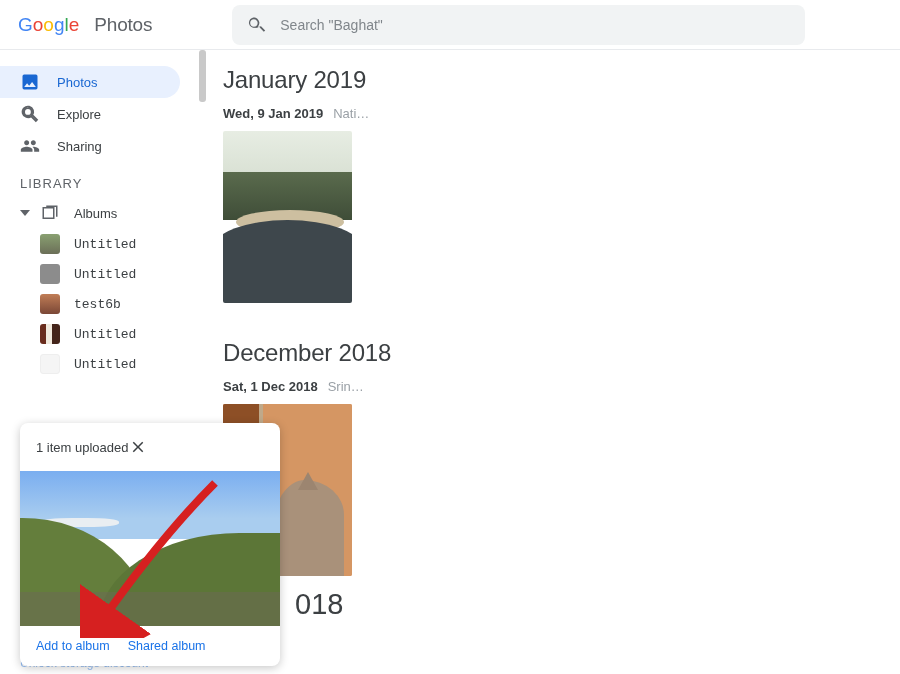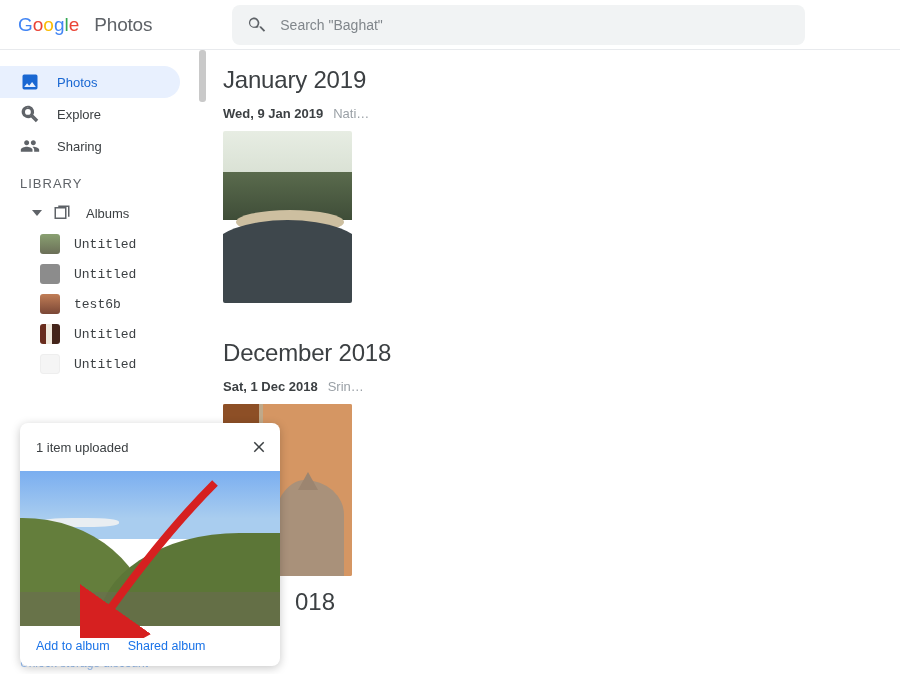--- a/index.html
+++ b/index.html
@@ -22,41 +22,41 @@
   .scroll-thumb { position:absolute; top:0; left:2px; width:7px; height:52px; background:#c9c9c9; border-radius:3px;}
   .content { flex:1; padding: 16px 0 0 16px; overflow:hidden; position:relative;}
 
   
   .side-item { height:32px; display:flex; align-items:center; padding-left:20px; border-radius: 0 20px 20px 0; width: 180px; cursor:pointer; font-size:13px; color:#3c4043;}
   .side-item.active { background:#e8f0fe; color:#1967d2; }
   .side-item.active svg { fill:#1967d2; }
   .side-item svg { width:20px; height:20px; fill:#5f6368; }
   .side-item .label { margin-left:17px; }
   .side-header { font-size:13px; letter-spacing:1px; color:#5f6368; padding: 14px 0 6px 20px; font-weight:400;}
-  .album-row { display:flex; align-items:center; height:32px; padding-left: 32px; font-size:13px; color:#3c4043;}
+  .album-row { display:flex; align-items:center; height:32px; padding-left: 20px; font-size:13px; color:#3c4043;}
   .album-row .expand { width:10px; fill:#5f6368;}
   .album-row .ic { width:20px; display:flex; justify-content:center;}
   .album-sub { height:30px; display:flex; align-items:center; padding-left: 40px; font-size:13px; color:#3c4043;}
   .album-thumb { width:20px; height:20px; border-radius:3px; background:#888; }
   .album-sub .label { margin-left: 14px; font-family: Liberation Mono, monospace;}
   .unlock { font-size:12px; color:#1a73e8; padding-left:20px; position:absolute; bottom:4px; opacity:0.45;}
 
   
   .section-title { font-size:24px; color:#3c4043; font-weight:400; margin-bottom: 12px; letter-spacing: -0.2px;}
   .date-row { display:flex; align-items:flex-end; font-size:13px; margin-bottom:10px;}
   .date-row .date { color:#3c4043; font-weight:600; margin-right:10px;}
   .date-row .loc { color:#9aa0a6; white-space:nowrap; overflow:hidden; text-overflow:ellipsis; max-width:40px;}
   .photo { width:129px; height:172px; border-radius:2px; margin-bottom: 36px; position:relative; overflow:hidden;}
   .photo2 { width:129px; height:172px; border-radius:2px; margin-bottom: 20px; background:#d59663; position:relative; overflow:hidden;}
   .section2 { margin-top: 0px;}
-  .section3-title { font-size:24px; color:#3c4043; font-weight:400;}
+  .section3-title { font-size:29px; color:#3c4043; font-weight:400;}
 
   
   .toast { position:absolute; left:20px; bottom:8px; width:260px; height:243px; background:#fff; border-radius:8px; box-shadow: 0 2px 10px rgba(0,0,0,0.22); z-index:50; overflow:hidden;}
-  .toast-head { height:48px; display:flex; align-items:center; justify-content:space-between; padding: 0 12px 0 16px;}
+  .toast-head { height:48px; display:flex; align-items:center; padding: 0 12px 0 16px;}
   .toast-head span { font-size:13px; color:#3c4043;}
   .toast-head svg { width:18px; height:18px; fill:#3c4043; cursor:pointer;}
   .toast-img { height:155px; width:100%; position:relative; overflow:hidden;}
   .toast-actions { height:40px; display:flex; align-items:center; padding-left: 16px; gap: 18px;}
   .toast-actions span { font-size:12.5px; color:#1a73e8; cursor:pointer; font-weight:500;}
 
   
   .arrow { position:absolute; pointer-events:none; z-index:60;}
 
   

